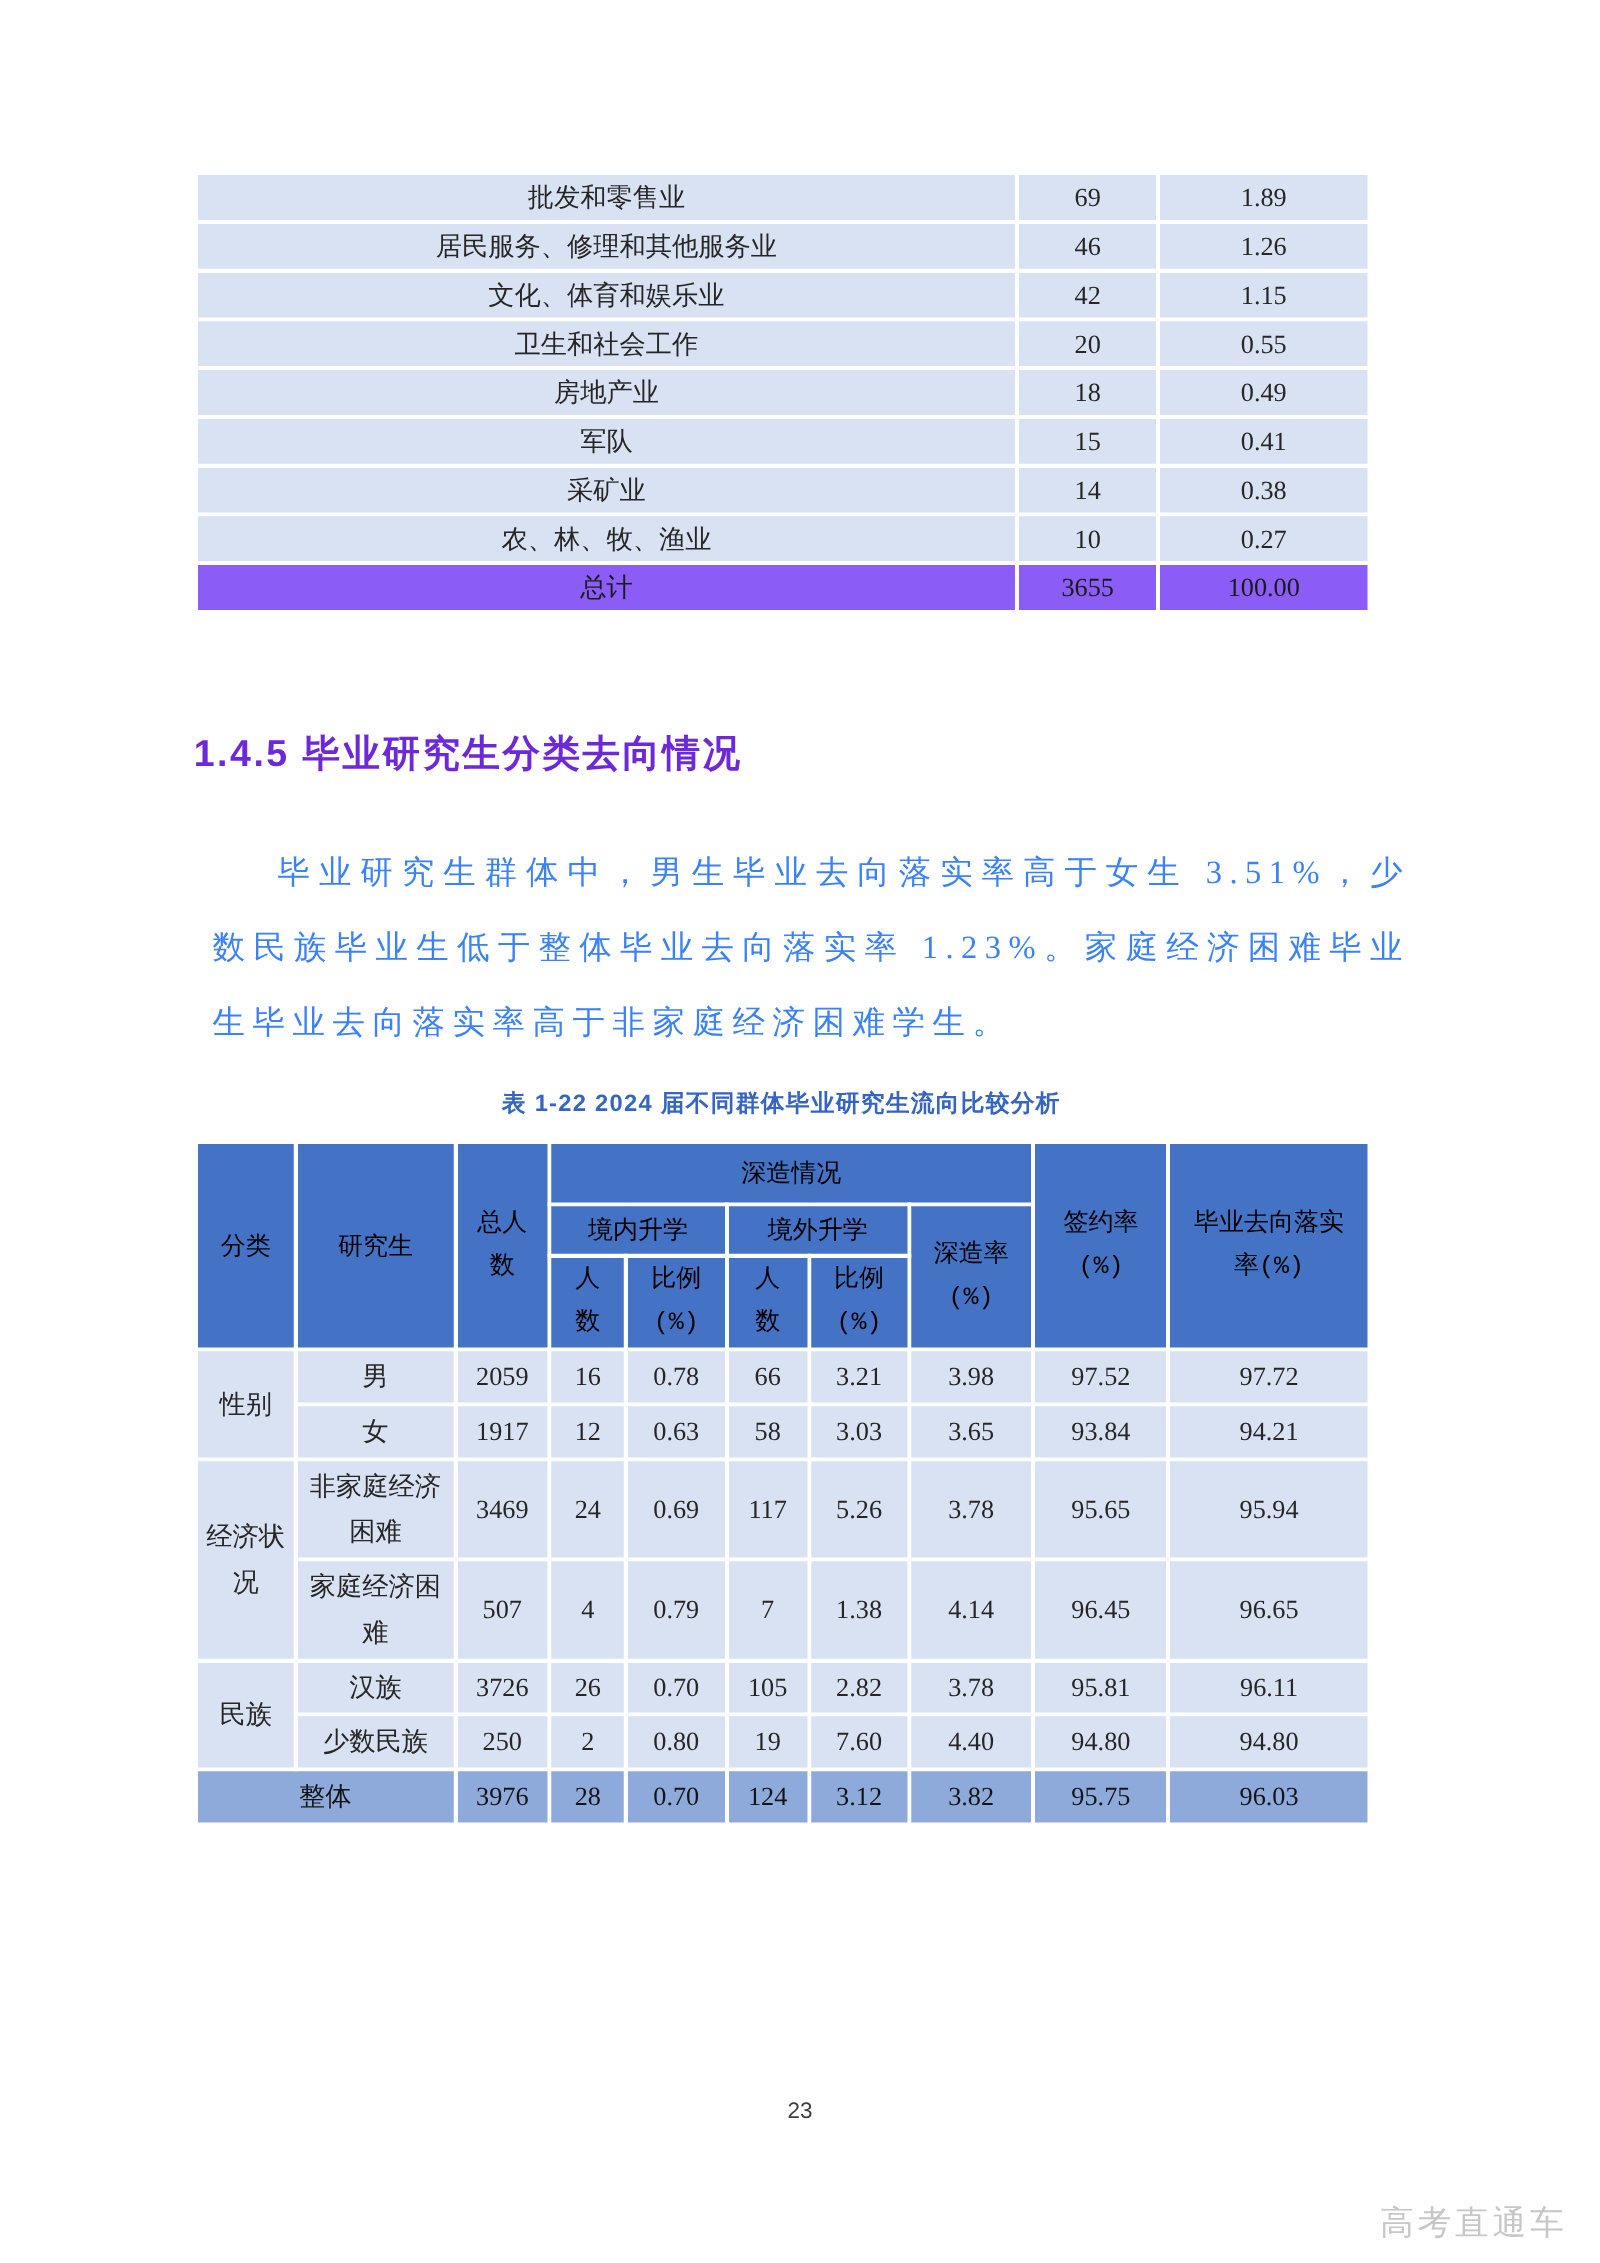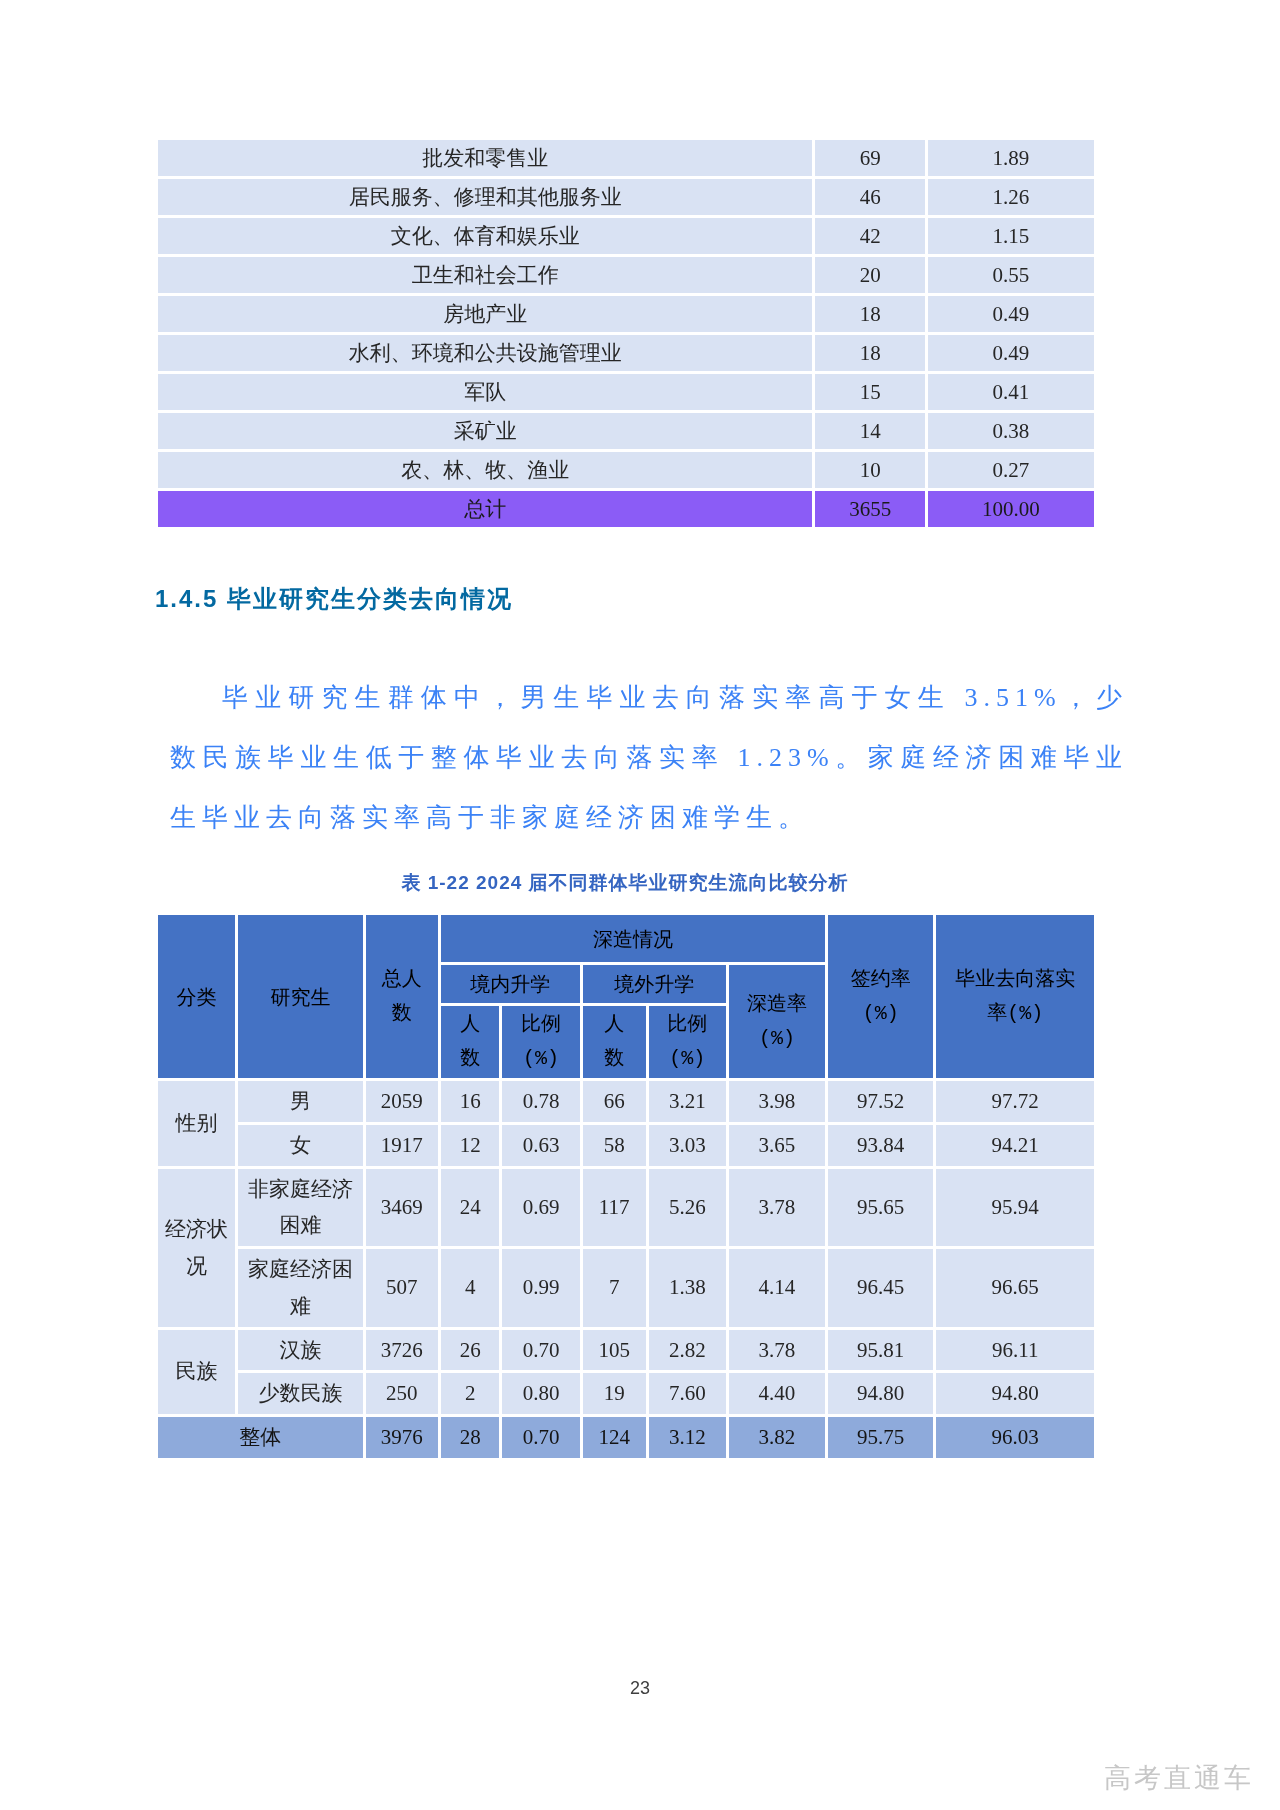--- a/index.html
+++ b/index.html
@@ -12,21 +12,21 @@
         font-size:21px;padding:2px 4px;overflow:hidden;}
   td{background:#D9E2F3;color:#262626;}
 
   
   .t1{position:absolute;left:155px;top:137px;width:942px;}
   .t1 td{height:32px;}
   .t1 .total-row td{background:#8b5cf6;color:#1a1a1a;}
 
   
   .sec-heading{position:absolute;left:155px;top:583px;font-family:"Liberation Sans","DejaVu Sans",sans-serif;
-        font-weight:bold;font-size:24px;color:#0369a1;letter-spacing:2px;}
+        font-weight:bold;font-size:30px;color:#6d28d9;letter-spacing:2px;}
 
   
   .body-par{position:absolute;left:170px;top:668px;width:958px;font-size:26px;color:#3b82f6;
         line-height:60px;letter-spacing:6px;text-indent:2em;text-align:justify;text-justify:inter-character;}
 
   
   .tbl-caption{position:absolute;left:154px;top:870px;width:942px;text-align:center;
         font-family:"Liberation Sans","DejaVu Sans",sans-serif;font-weight:bold;
         font-size:19px;color:#3565C1;letter-spacing:1px;}
 
@@ -78,25 +78,20 @@
           <td>42</td>
           <td>1.15</td>
         </tr>
         <tr>
           <td>卫生和社会工作</td>
           <td>20</td>
           <td>0.55</td>
         </tr>
         <tr>
           <td>房地产业</td>
-          <td>18</td>
-          <td>0.49</td>
-        </tr>
-        <tr>
-          <td>水利、环境和公共设施管理业</td>
           <td>18</td>
           <td>0.49</td>
         </tr>
         <tr>
           <td>军队</td>
           <td>15</td>
           <td>0.41</td>
         </tr>
         <tr>
           <td>采矿业</td>
@@ -189,21 +184,21 @@
           <td>117</td>
           <td>5.26</td>
           <td>3.78</td>
           <td>95.65</td>
           <td>95.94</td>
         </tr>
         <tr>
           <td>家庭经济困难</td>
           <td>507</td>
           <td>4</td>
-          <td>0.99</td>
+          <td>0.79</td>
           <td>7</td>
           <td>1.38</td>
           <td>4.14</td>
           <td>96.45</td>
           <td>96.65</td>
         </tr>
         <tr>
           <td rowspan="2">民族</td>
           <td>汉族</td>
           <td>3726</td>

